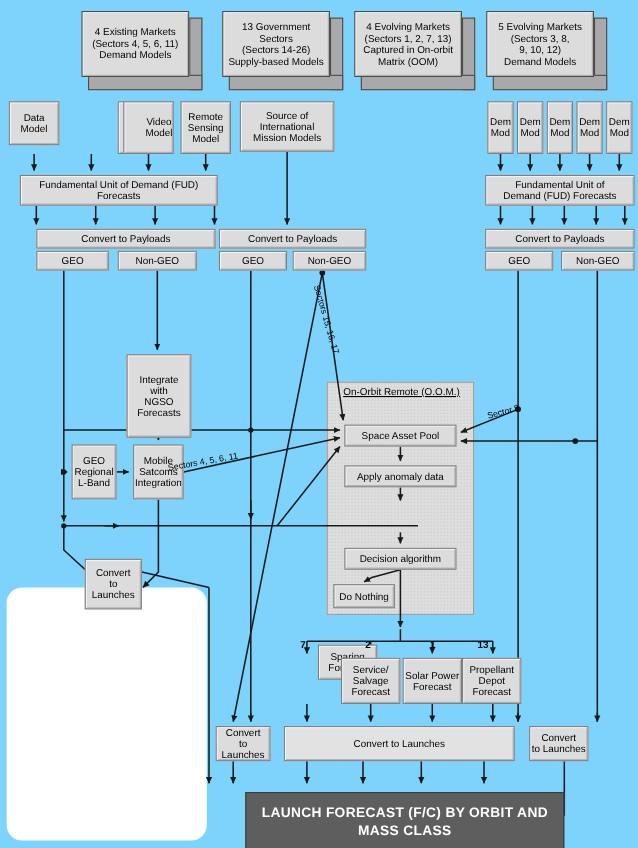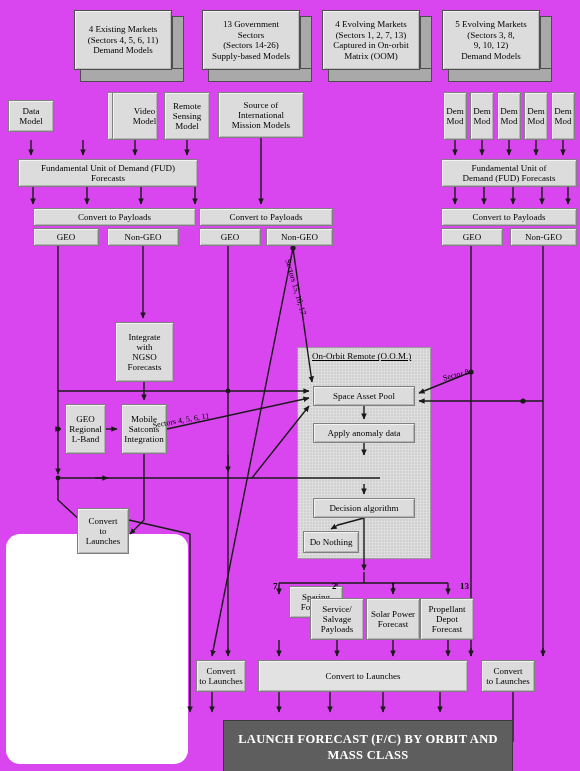--- a/index.html
+++ b/index.html
@@ -1,20 +1,20 @@
 <!DOCTYPE html>
 <html><head>
 <meta charset="utf-8">
 <style>
   html,body{margin:0;padding:0;background:#ffffff;}
   #page{
     position:relative;
     width:580px;height:771px;
-    background:#d946ef;
-    font-family:Liberation Serif, serif;
+    background:#7dd3fc;
+    font-family:Liberation Sans, sans-serif;
     overflow:hidden;
   }
   
   .white-patch{
     position:absolute;
     background:#ffffff;
     border-radius:14px;
     z-index:1;
   }
   
@@ -157,21 +157,21 @@
 
   <div class="box3d" style="left:442px;top:10px;width:106px;height:70px;">
     <div class="sideface" style="left:98px;top:6px;width:10px;height:64px;"></div>
     <div class="botface" style="left:6px;top:58px;width:102px;height:12px;"></div>
     <div class="face" style="width:98px;height:60px;">5 Evolving Markets
 (Sectors 3, 8,
 9, 10, 12)
 Demand Models</div>
   </div>
 
-  <div class="box" style="left:8px;top:100px;width:46px;height:32px;">Data
+  <div class="box" style="left:8px;top:92px;width:46px;height:40px;">Data
 Model</div>
   <div class="box" style="left:60px;top:92px;width:46px;height:48px;margin-left:47px;">Phone
 Model</div>
   <div class="box" style="left:112px;top:92px;width:46px;height:48px;padding-left:20px;">Video
 Model</div>
   <div class="box" style="left:164px;top:92px;width:46px;height:48px;">Remote
 Sensing
 Model</div>
 
   <div class="box" style="left:218px;top:92px;width:86px;height:46px;">Source of
@@ -200,21 +200,21 @@
 
   <div class="box" style="left:33px;top:228px;width:66px;height:18px;">GEO</div>
   <div class="box" style="left:107px;top:228px;width:72px;height:18px;">Non-GEO</div>
 
   <div class="box" style="left:199px;top:228px;width:62px;height:18px;">GEO</div>
   <div class="box" style="left:266px;top:228px;width:67px;height:18px;">Non-GEO</div>
 
   <div class="box" style="left:441px;top:228px;width:62px;height:18px;">GEO</div>
   <div class="box" style="left:510px;top:228px;width:67px;height:18px;">Non-GEO</div>
 
-  <div class="box" style="left:115px;top:322px;width:59px;height:60px;">Integrate
+  <div class="box" style="left:115px;top:322px;width:59px;height:76px;">Integrate
 with
 NGSO
 Forecasts</div>
   <div class="box" style="left:65px;top:404px;width:41px;height:50px;">GEO
 Regional
 L-Band</div>
   <div class="box" style="left:121px;top:404px;width:46px;height:50px;">Mobile
 Satcoms
 Integration</div>
   <div class="box" style="left:77px;top:508px;width:52px;height:46px;">Convert
@@ -226,31 +226,31 @@
 
   <div class="box" style="left:313px;top:386px;width:102px;height:20px;">Space Asset Pool</div>
   <div class="box" style="left:313px;top:423px;width:102px;height:20px;">Apply anomaly data</div>
   <div class="box" style="left:313px;top:498px;width:102px;height:20px;">Decision algorithm</div>
   <div class="box" style="left:303px;top:531px;width:56px;height:22px;">Do Nothing</div>
 
   <div class="box" style="left:252px;top:586px;width:54px;height:32px;margin-left:37px;">Sparing
 Forecast</div>
   <div class="box" style="left:310px;top:598px;width:54px;height:42px;">Service/
 Salvage
-Payloads</div>
+Forecast</div>
   <div class="box" style="left:366px;top:598px;width:54px;height:42px;">Solar Power
 Forecast</div>
   <div class="box" style="left:420px;top:598px;width:54px;height:42px;">Propellant
 Depot
 Forecast</div>
 
   <span class="num-label" style="left:273px;top:581px;">7</span>
   <span class="num-label" style="left:332px;top:581px;">2</span>
   <span class="num-label" style="left:391px;top:581px;">1</span>
-  <span class="num-label" style="left:447px;top:581px;padding-left:13px;">13</span>
+  <span class="num-label" style="left:421px;top:581px;padding-left:13px;">13</span>
 
   <div class="box" style="left:196px;top:660px;width:50px;height:32px;">Convert
 to Launches</div>
   <div class="box light" style="left:258px;top:660px;width:210px;height:32px;">Convert to Launches</div>
   <div class="box" style="left:481px;top:660px;width:54px;height:32px;">Convert
 to Launches</div>
 
   <div class="final-bar" style="left:187px;top:720px;width:290px;height:54px;margin-left:36px;">LAUNCH FORECAST (F/C) BY ORBIT AND
 MASS CLASS</div>
 

